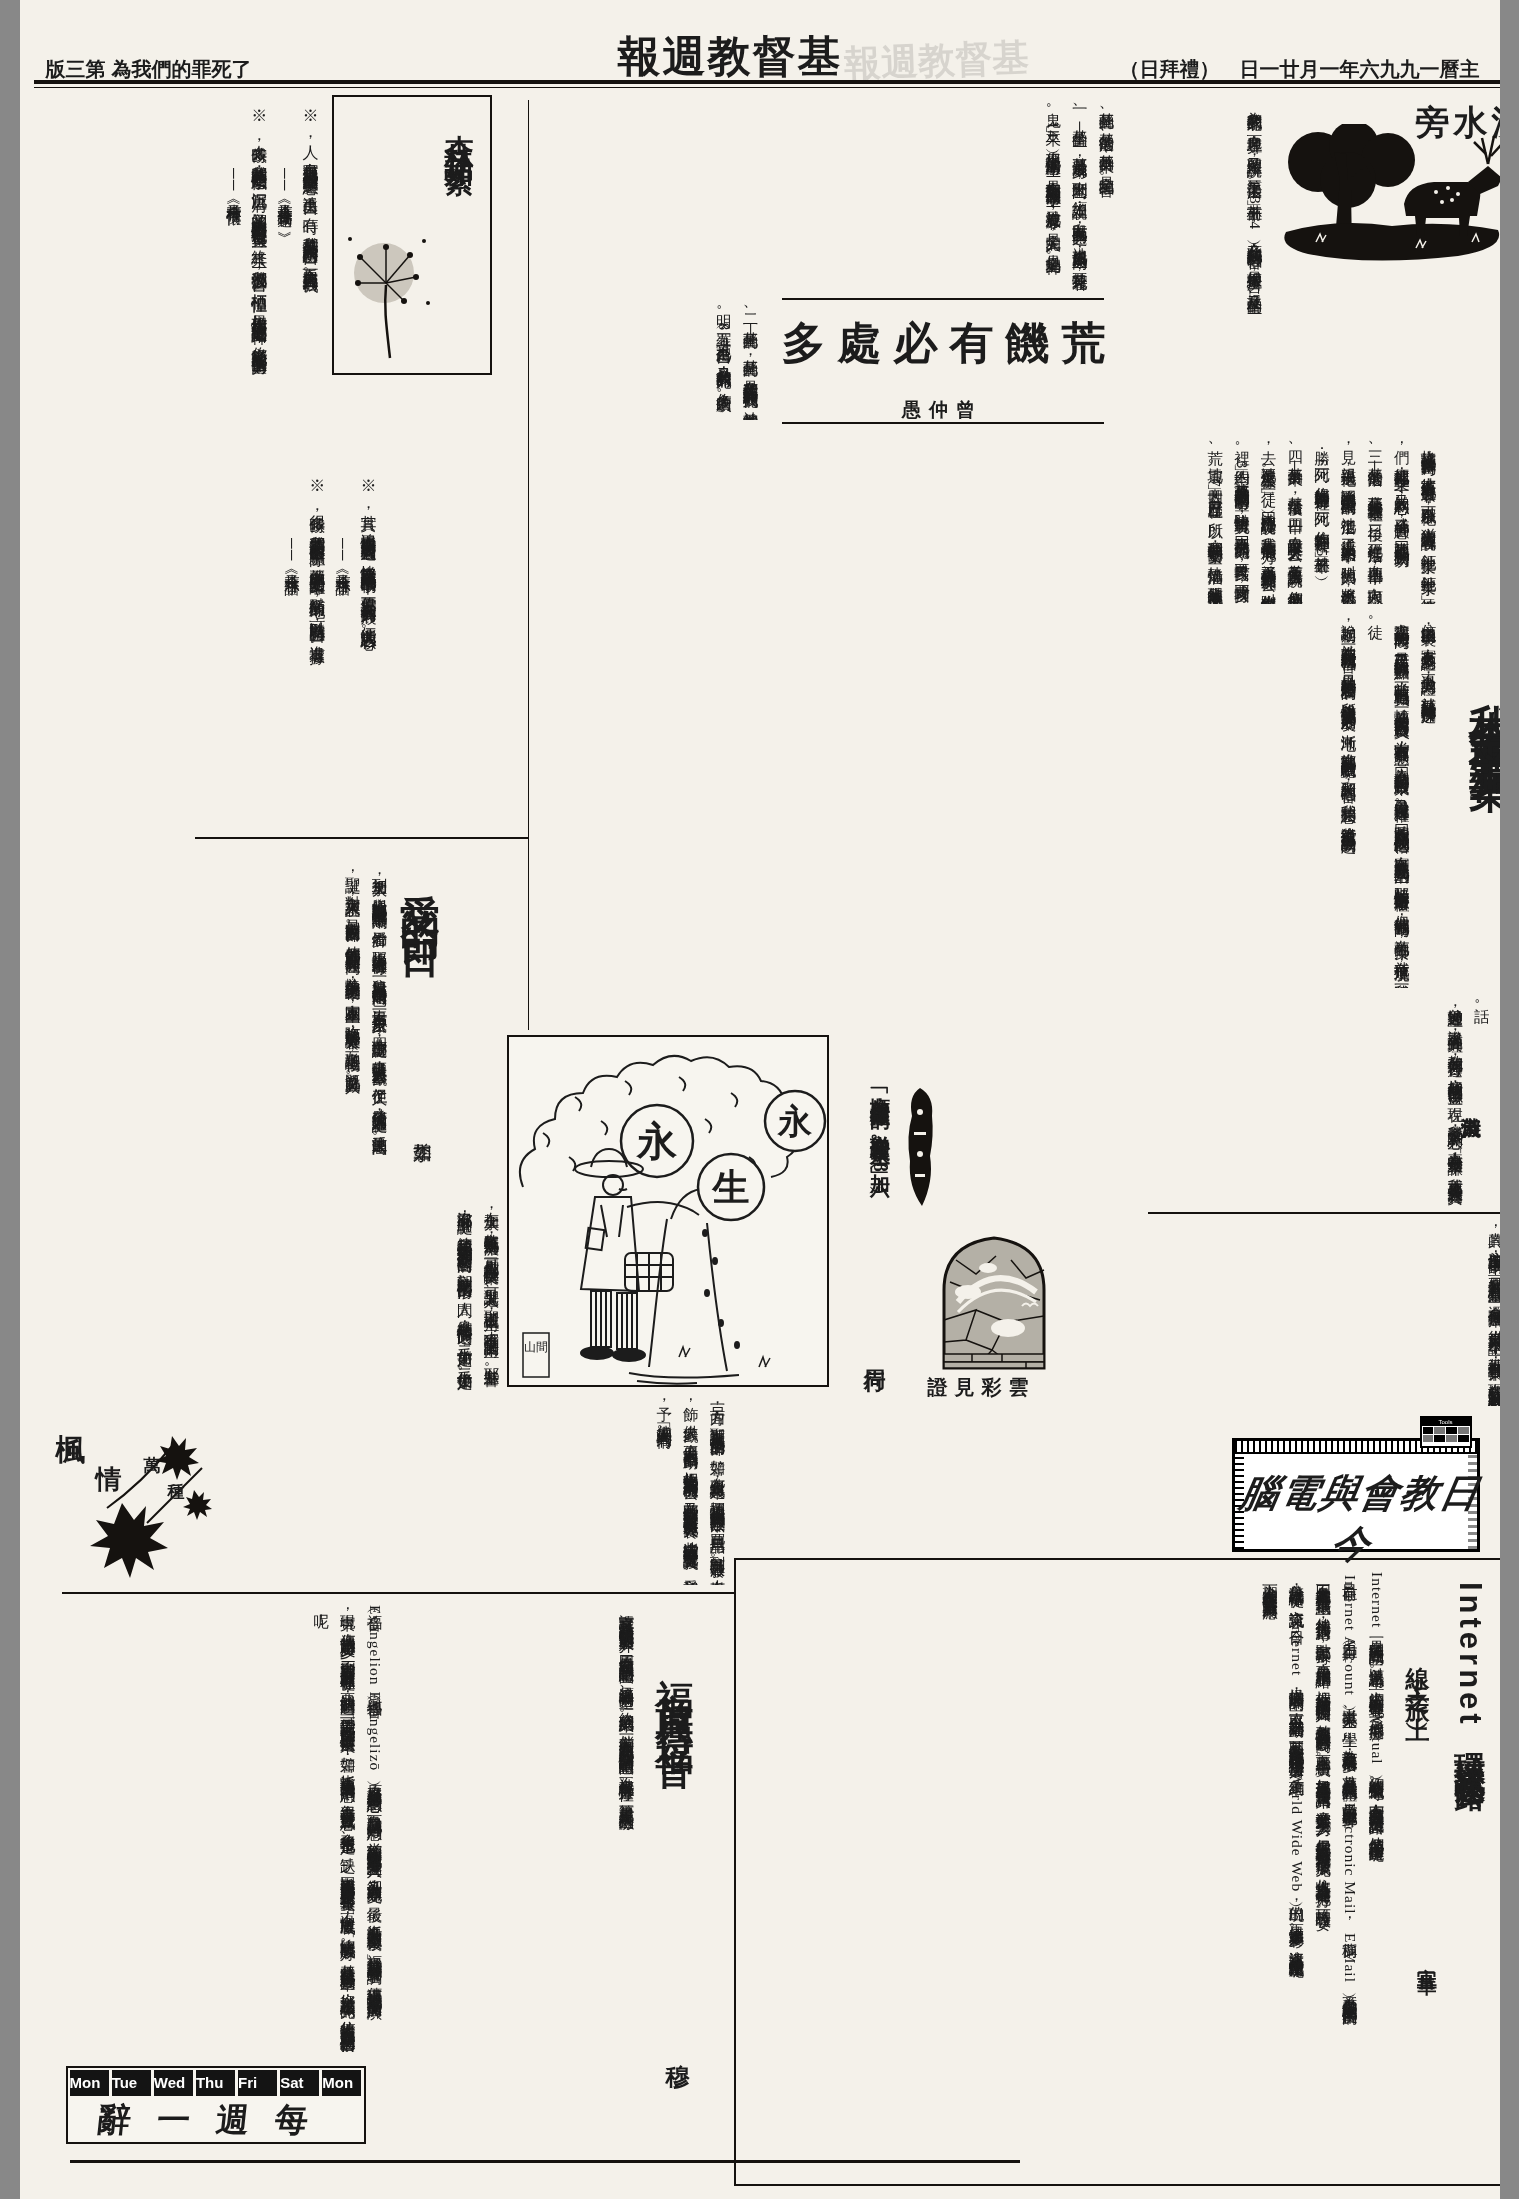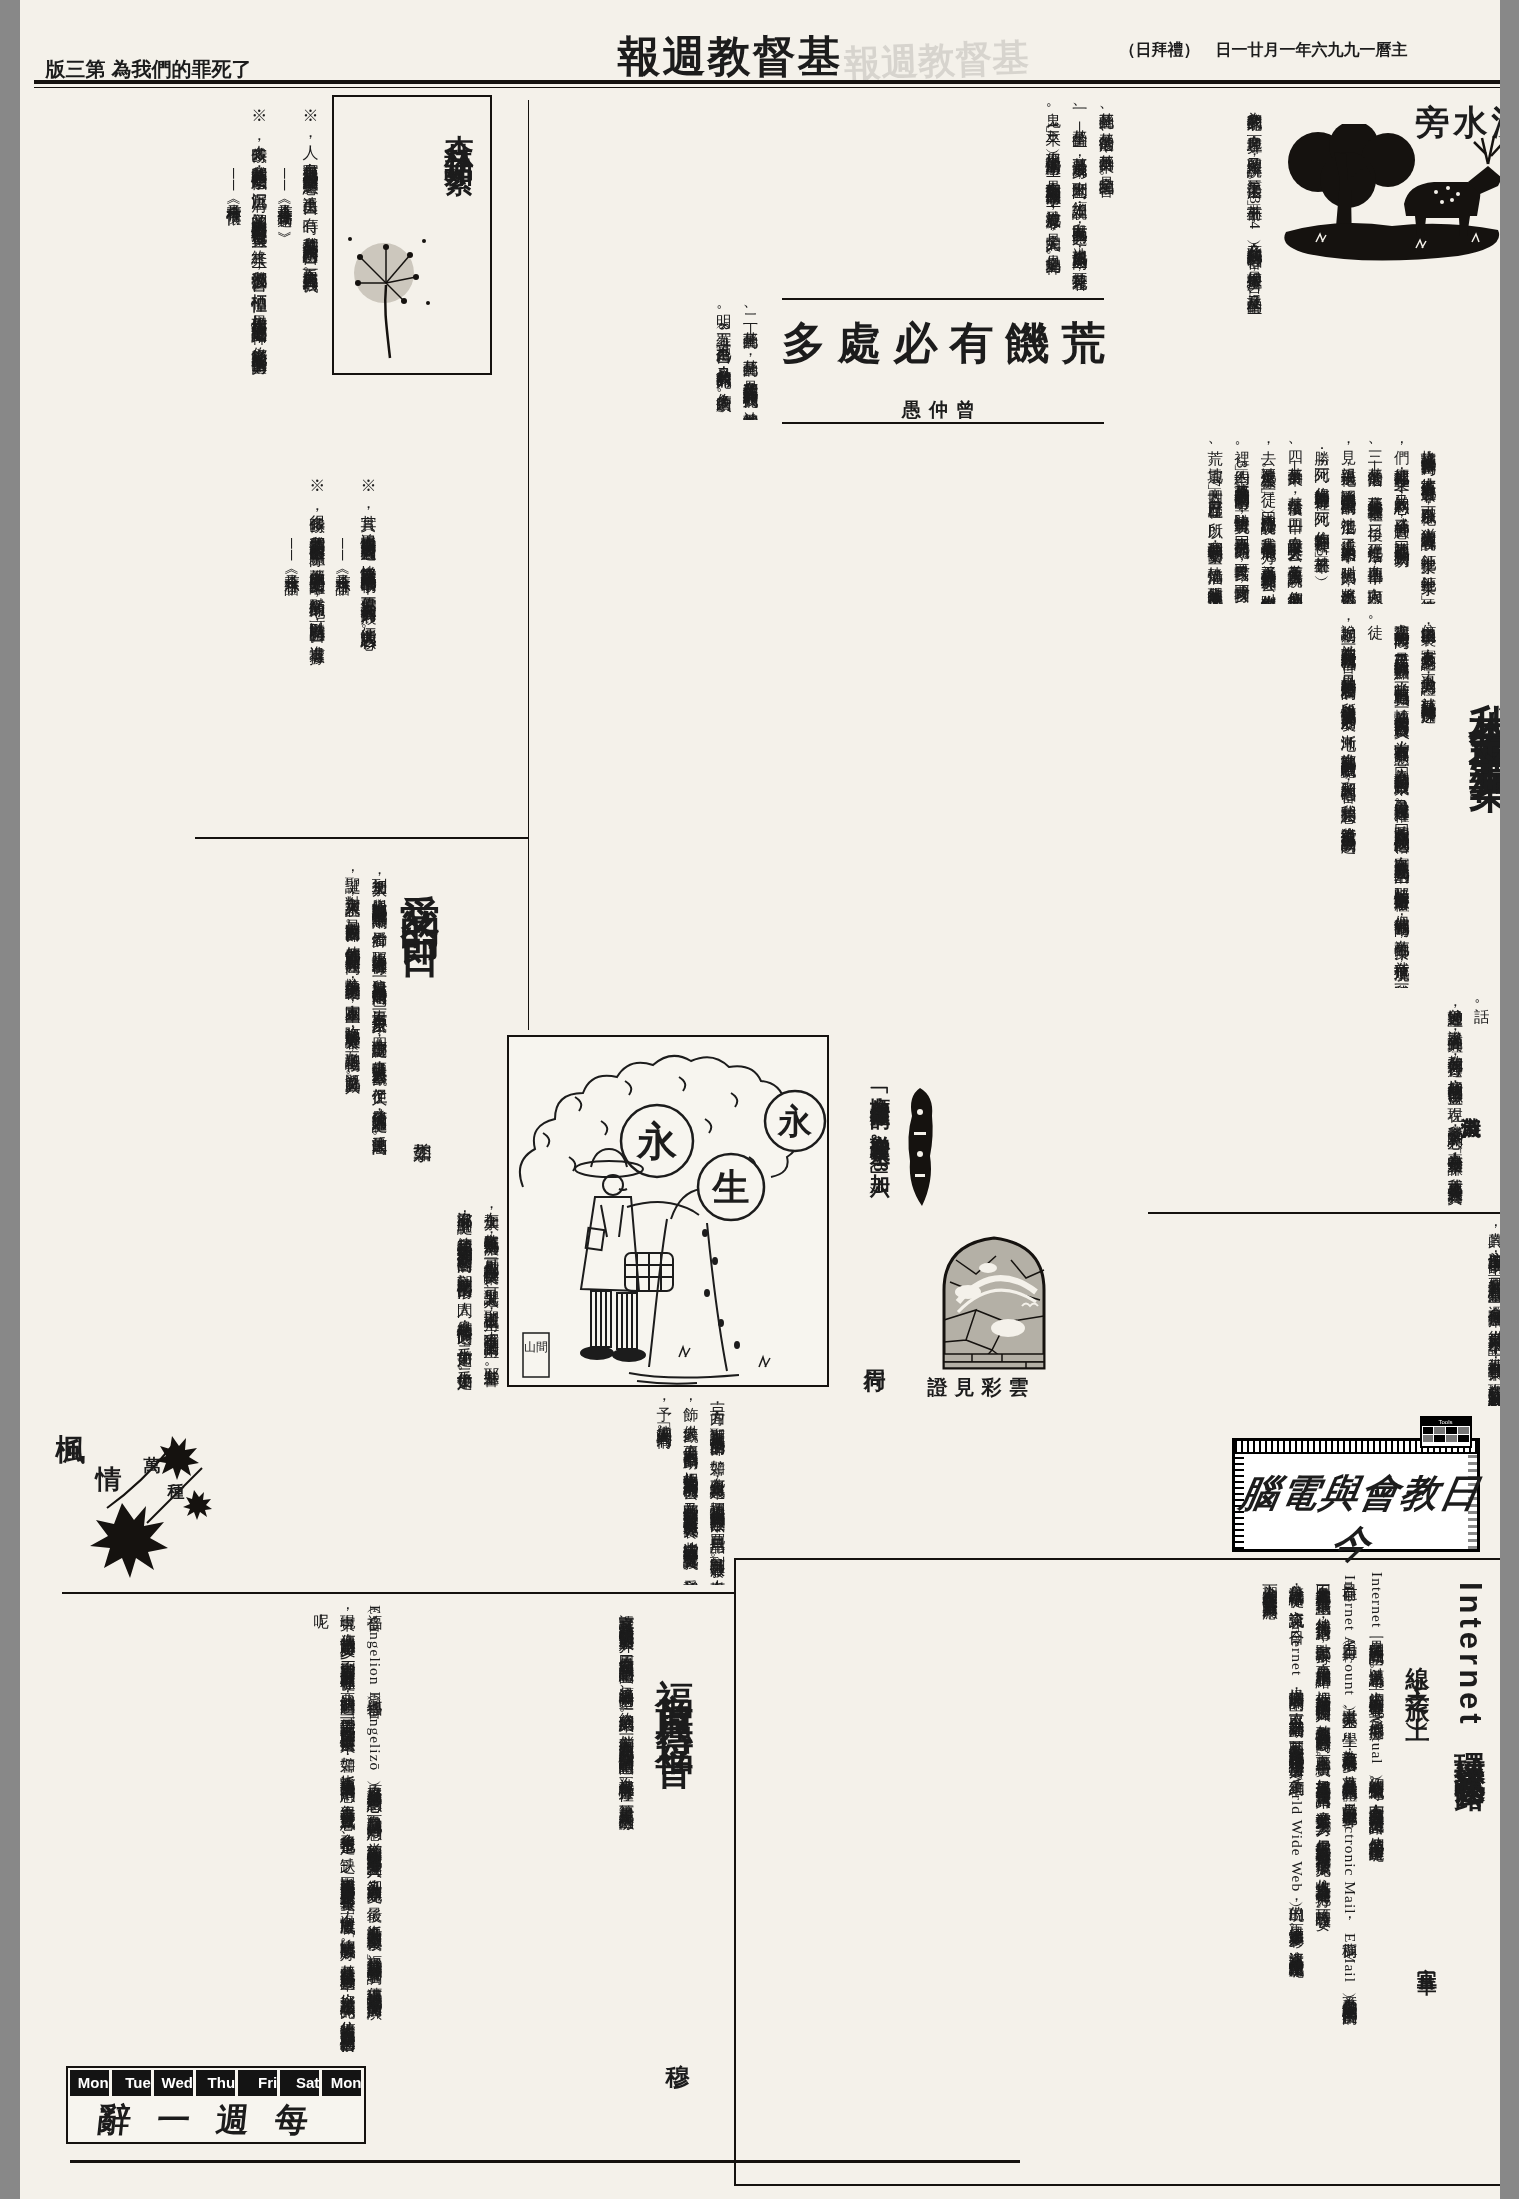--- a/index.html
+++ b/index.html
@@ -13,34 +13,34 @@
   .q{display:block;}
   .qsrc{display:block;padding-top:70px;font-size:15px;}
   .rule{position:absolute;background:#15120f;}
   .vtitle{writing-mode:vertical-rl;font-weight:900;overflow:hidden;}
   .htitle{font-weight:900;white-space:nowrap;}
   .byline{writing-mode:vertical-rl;overflow:hidden;}
   .box{position:absolute;border:2.5px solid #15120f;box-sizing:border-box;}
   svg{display:block;}
   .leafchar{position:absolute;font-weight:900;font-family:"Liberation Serif",serif;}
   .daycell{flex:1;background:#141414;color:#fff;font-family:"Liberation Sans",sans-serif;
-           font-weight:bold;font-size:15px;text-align:right;line-height:26px;}
+           font-weight:bold;font-size:15px;text-align:left;line-height:26px;}
   .logo-main{font-weight:900;font-style:italic;transform:skewX(-10deg);letter-spacing:2px;
              font-size:38px;text-align:center;}
 </style>
 </head>
 <body>
 
 <div class="page">
 
   <div class="abs htitle" style="left:26px;top:56px;font-size:20px;">版三第</div>
   <div class="abs htitle" style="left:92px;top:56px;font-size:20px;">為我們的罪死了</div>
   <div class="abs htitle" style="left:598px;top:28px;font-size:43px;letter-spacing:2px;">報週教督基</div>
   <div class="abs htitle" style="left:824px;top:36px;font-size:37px;opacity:.13;transform:rotate(-2deg);">報週教督基</div>
-  <div class="abs htitle" style="left:1100px;top:40px;font-size:16px;">（日拜禮）　日一廿月一年六九九一曆主</div>
+  <div class="abs htitle" style="left:1100px;top:56px;font-size:20px;">（日拜禮）　日一廿月一年六九九一曆主</div>
   <div class="rule" style="left:14px;top:80px;width:1492px;height:4px;"></div>
   <div class="rule" style="left:14px;top:87px;width:1492px;height:1px;"></div>
 
   <div class="box" style="left:312px;top:95px;width:160px;height:280px;">
     <div class="vtitle" style="position:absolute;right:10px;top:14px;height:250px;font-size:29px;letter-spacing:8px;">杏林語如絮</div>
     <svg width="96" height="150" viewBox="0 0 96 150" style="position:absolute;left:6px;bottom:10px;">
       <circle cx="44" cy="60" r="30" fill="#ccc7bd"></circle>
       <path d="M50,145 C46,110 44,95 46,72" stroke="#15120f" stroke-width="2.5" fill="none"></path>
       <g stroke="#15120f" stroke-width="1.5">
         <line x1="46" y1="70" x2="20" y2="44"></line>

